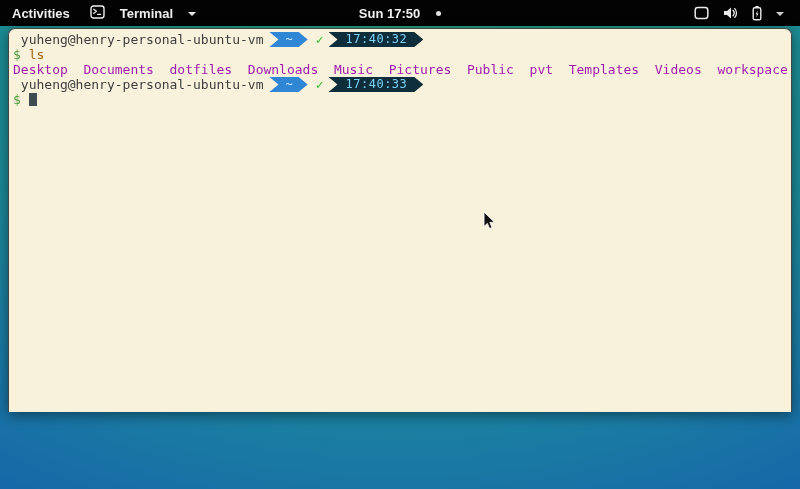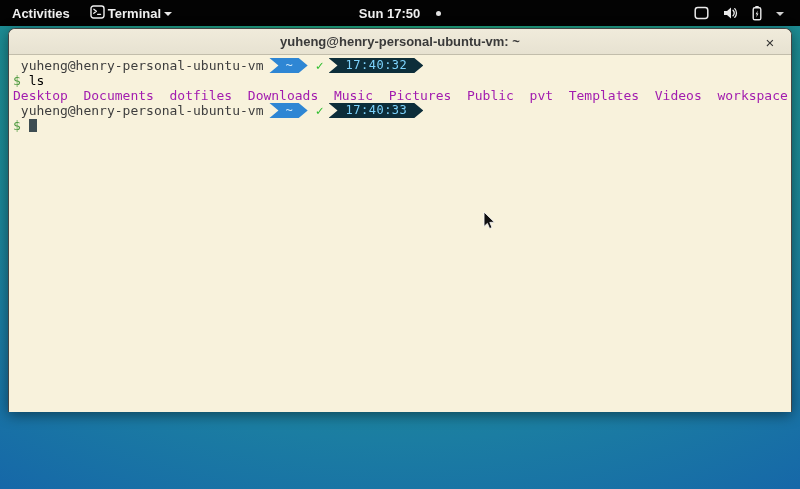--- a/index.html
+++ b/index.html
@@ -16,21 +16,21 @@
   .top-bar {
     position:absolute; top:0; left:0; width:800px; height:26px;
     background:#030303; color:#efefef;
     display:flex; align-items:center; font-size:13px;
   }
   .activities {
     padding:0 12px; height:100%; display:flex; align-items:center;
     font-weight:bold; cursor:default;
   }
   .app-menu {
-    display:flex; align-items:center; gap:3px; padding:0 8px; height:100%;
+    display:flex; align-items:center; gap:15px; padding:0 8px; height:100%;
     font-weight:bold;
   }
   .caret-down {
     width:0; height:0; border-left:4px solid transparent;
     border-right:4px solid transparent; border-top:4px solid #e8e8e8;
     display:inline-block; margin-top:1px;
   }
   .clock-wrap {
     position:absolute; left:0; right:0; top:0; height:26px;
     display:flex; align-items:center; justify-content:center; gap:16px;
@@ -81,21 +81,21 @@
     clip-path:polygon(0 0, calc(100% - 9px) 0, 100% 50%, calc(100% - 9px) 100%, 0 100%, 9px 50%);
   }
   .pl-dark {
     margin-left:5px; background:#0d2e3a; color:#7dd3fc;
     padding:0 16px 0 17px; letter-spacing:.5px;
     clip-path:polygon(0 0, calc(100% - 9px) 0, 100% 50%, calc(100% - 9px) 100%, 0 100%, 9px 50%);
   }
   .check { color:#2fbe2f; font-weight:bold; margin-left:8px; font-size:13px; }
 
   .dollar { color:#4e9a3f; }
-  .cmd    { color:#000000; }
+  .cmd    { color:#a16207; }
   .dirs   { color:#a21caf; white-space:pre; }
   .block-cursor {
     display:inline-block; width:8px; height:13px; background:#3e4d52;
     margin-left:0; vertical-align:middle;
   }
 
   
   .pointer { position:absolute; left:483px; top:211px; pointer-events:none; }
 </style>
 </head>
@@ -141,24 +141,20 @@
         <rect x="4.2" y="1" width="3.6" height="1.8" rx="0.6" fill="#e9e9e9"></rect>
         <rect x="2.2" y="2.8" width="7.6" height="12" rx="1.6" fill="none" stroke="#e9e9e9" stroke-width="1.4"></rect>
         <path d="M6.8 5.4 L4.6 9.2 L5.9 9.2 L5.2 12.4 L7.5 8.4 L6.2 8.4 Z" fill="#e9e9e9"></path>
       </svg>
     </span>
     <span class="caret-down" style="border-top-color:#cfcfcf;"></span>
   </div>
 </div>
 
 <div class="window">
-  <div class="titlebar">
-    <span>yuheng@henry-personal-ubuntu-vm: ~</span>
-    <span class="close-btn">×</span>
-  </div>
 
   <div class="term">
 
     <div class="tline">
       <span class="userhost"> yuheng@henry-personal-ubuntu-vm</span>
       <span class="pl-seg pl-blue"><span>~</span></span>
       <span class="check">✓</span>
       <span class="pl-seg pl-dark"><span>17:40:32</span></span>
     </div>
 

